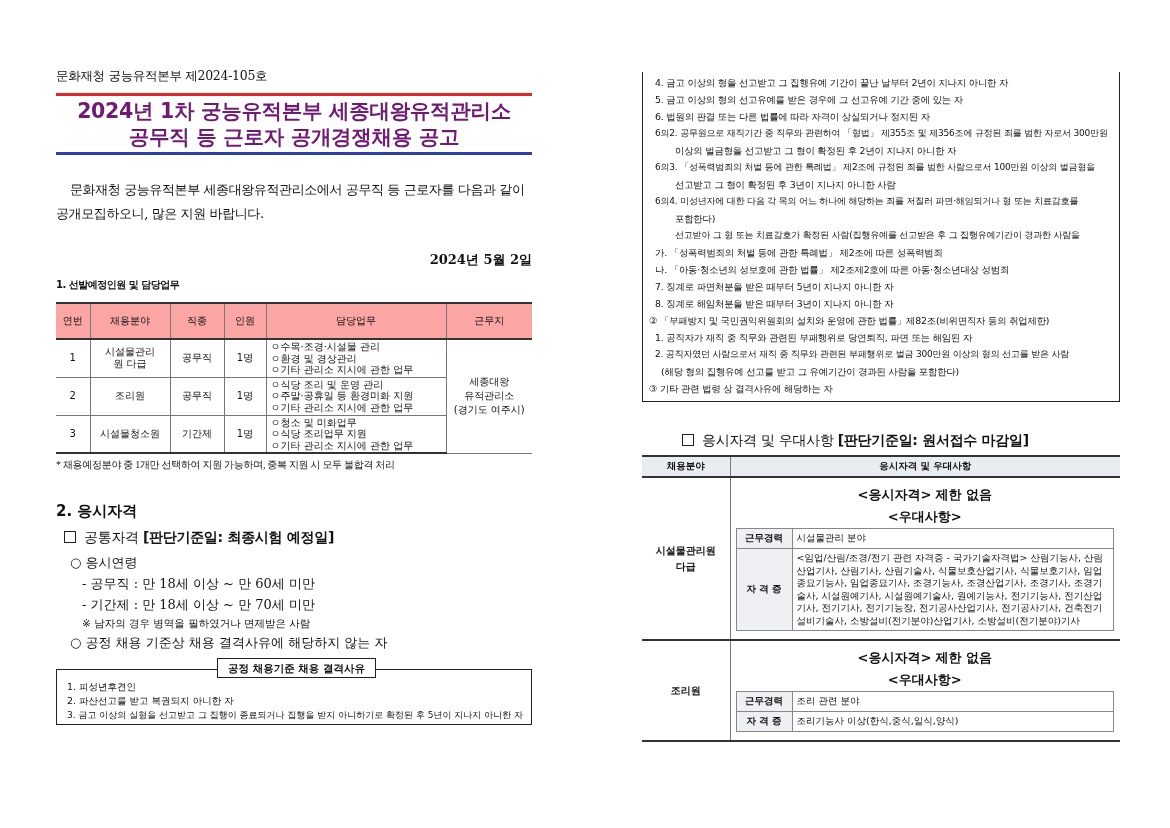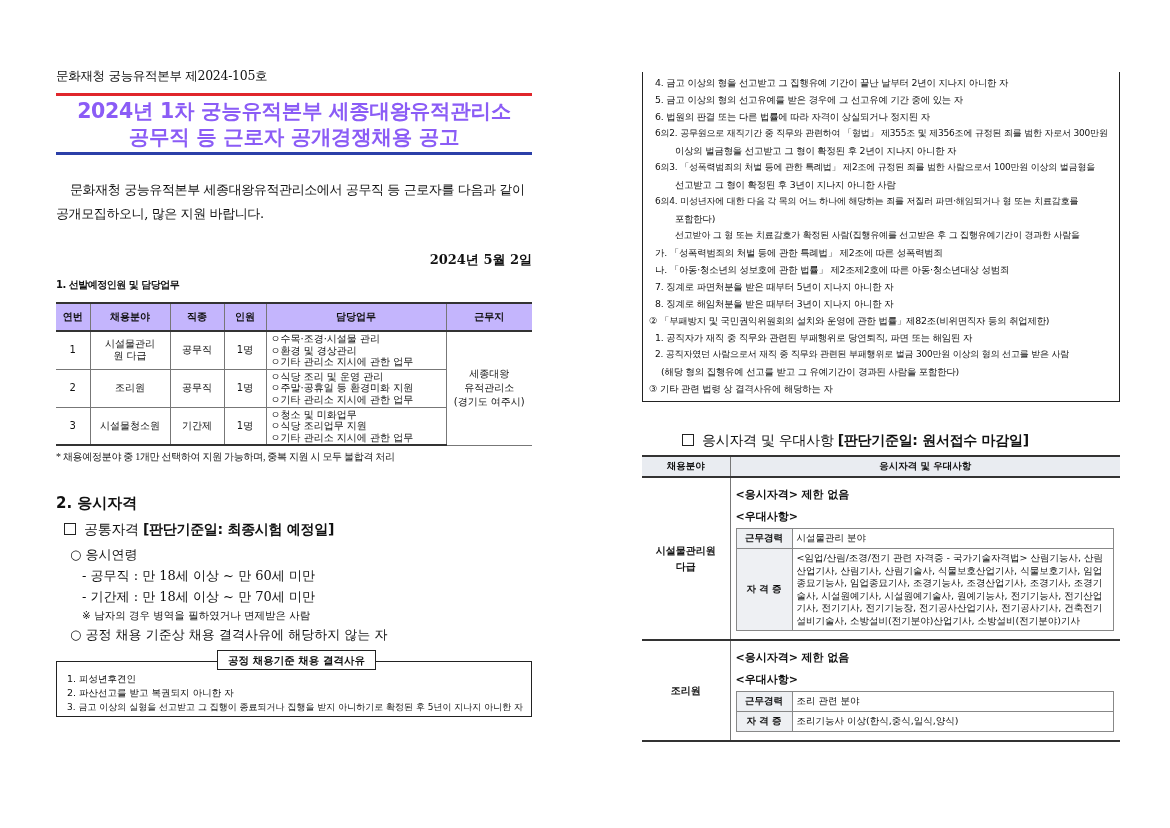--- a/index.html
+++ b/index.html
@@ -8,32 +8,32 @@
     font-family: "DejaVu Sans", sans-serif; color: #111; overflow: hidden;
   }
   .serif { font-family: "DejaVu Serif", "Liberation Serif", serif; }
   .page-left { position: absolute; left: 56px; top: 62px; width: 476px; }
   .page-right { position: absolute; left: 642px; top: 72px; width: 478px; }
 
   .doc-number { font-size: 12.5px; letter-spacing: -0.3px; margin-top: 6px; }
   .title-block { margin-top: 8px; }
   .rule-red { height: 3px; background: #e0262b; }
   .rule-blue { height: 3px; background: #2b3fa8; }
-  .title-line { text-align: center; font-weight: bold; font-size: 20.5px; line-height: 26px; letter-spacing: -0.3px; color: #8b5cf6; }
+  .title-line { text-align: center; font-weight: bold; font-size: 20.5px; line-height: 26px; letter-spacing: -0.3px; color: #701a75; }
   .title-wrap { padding: 2px 0 2px 0; }
 
   .intro { font-size: 13px; line-height: 24px; margin-top: 23px; text-indent: 14px; letter-spacing: -0.4px; }
   .date-block { text-align: right; margin-top: 22px; font-size: 13px; line-height: 24px; }
   .date-block .date { font-weight: bold; }
 
   .section-h { font-weight: bold; font-size: 10px; margin-top: 6px; letter-spacing: -0.5px; }
 
   table { border-collapse: collapse; }
   .t1 { width: 476px; margin-top: 10px; font-size: 10px; }
-  .t1 th { background: #c4b5fd; font-weight: bold; height: 28px; border-top: 2px solid #333; border-bottom: 2px solid #333; border-left: 1px solid #777; border-right: 1px solid #777; }
+  .t1 th { background: #fca5a5; font-weight: normal; height: 36px; border-top: 2px solid #333; border-bottom: 2px solid #333; border-left: 1px solid #777; border-right: 1px solid #777; }
   .t1 th:first-child, .t1 td:first-child { border-left: none; }
   .t1 th:last-child, .t1 td:last-child { border-right: none; }
   .t1 td { border: 1px solid #777; text-align: center; height: 38px; line-height: 12px; }
   .t1 tr:last-child td { border-bottom: 2px solid #333; }
   .t1 td.duties { text-align: left; padding-left: 4px; font-size: 10px; line-height: 11.5px; }
   .t1-note { font-size: 10px; margin-top: 4px; letter-spacing: -0.3px; font-family: Liberation Serif, serif; }
 
   .h2 { font-weight: bold; font-size: 15px; margin-top: 30px; }
   .sub-h { font-size: 14px; margin-top: 8px; margin-left: 8px; letter-spacing: -0.3px; }
   .sub-h b { font-weight: bold; }
@@ -53,21 +53,21 @@
   .right-box .ind0 { padding-left: 0; }
 
   .sub-h2 { font-size: 14px; margin-top: 30px; letter-spacing: -0.3px; margin-left: 40px; }
   .t2 { width: 478px; margin-top: 5px; font-size: 10px; }
   .t2 th { background: #e9ecf1; height: 21px; border-top: 2px solid #333; border-bottom: 2px solid #333; font-weight: bold; font-size: 9.5px; }
   .t2 th.c1 { width: 88px; border-right: 1px solid #777; }
   .t2 td.c1 { width: 88px; text-align: center; border-right: 1px solid #777; font-weight: bold; font-size: 10px; line-height: 16px; }
   .t2 td { border-bottom: 2px solid #333; vertical-align: top; }
   .t2 td.c1 { vertical-align: middle; }
   .t2 .cell-body { padding: 6px 6px 8px 5px; }
-  .t2 .line { font-size: 11px; line-height: 22px; }
+  .t2 .line { font-size: 13px; line-height: 22px; text-align: center; }
   .t2 .line b { font-weight: bold; }
   .inner { width: 100%; border: 1.5px solid #333; font-size: 9.5px; }
   .inner td { border: 1px solid #888; padding: 3px 4px; border-bottom: 1px solid #888; vertical-align: middle; }
   .inner td.lbl { width: 56px; background: #eef0f3; text-align: center; font-weight: bold; }
   .inner td.val { line-height: 12.5px; }
 </style>
 </head>
 <body>
 
 <div class="page-left">

